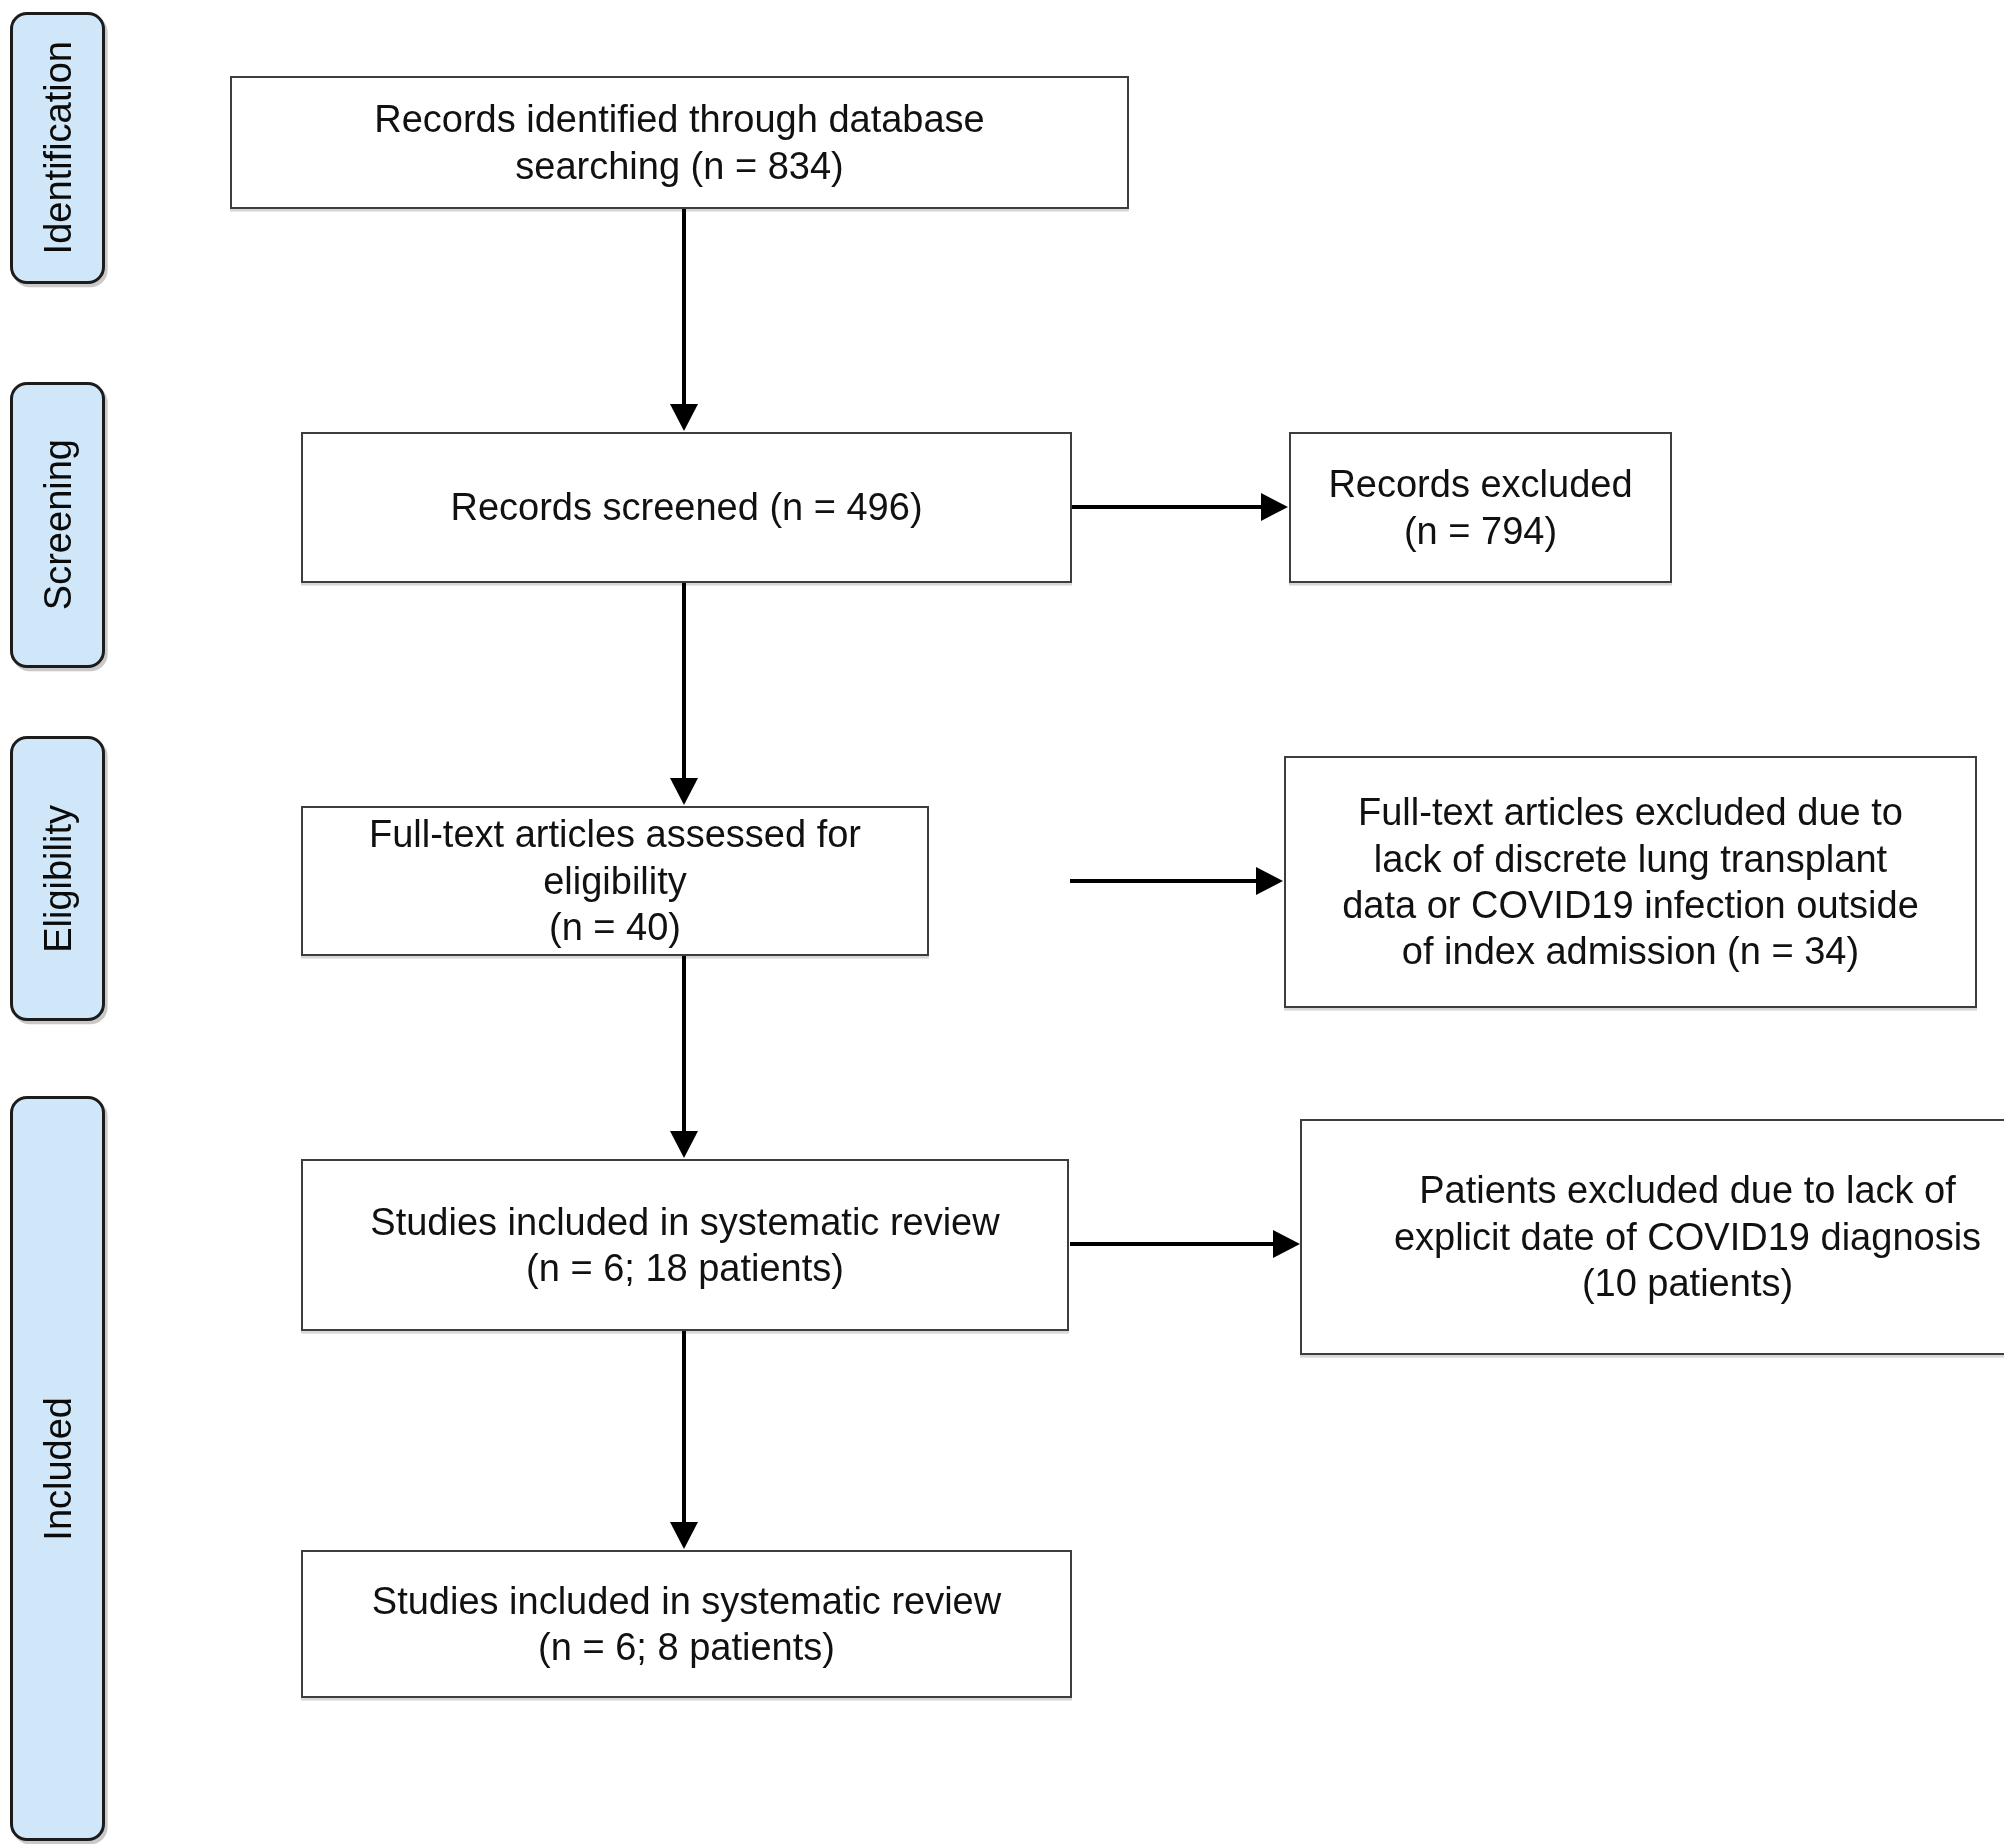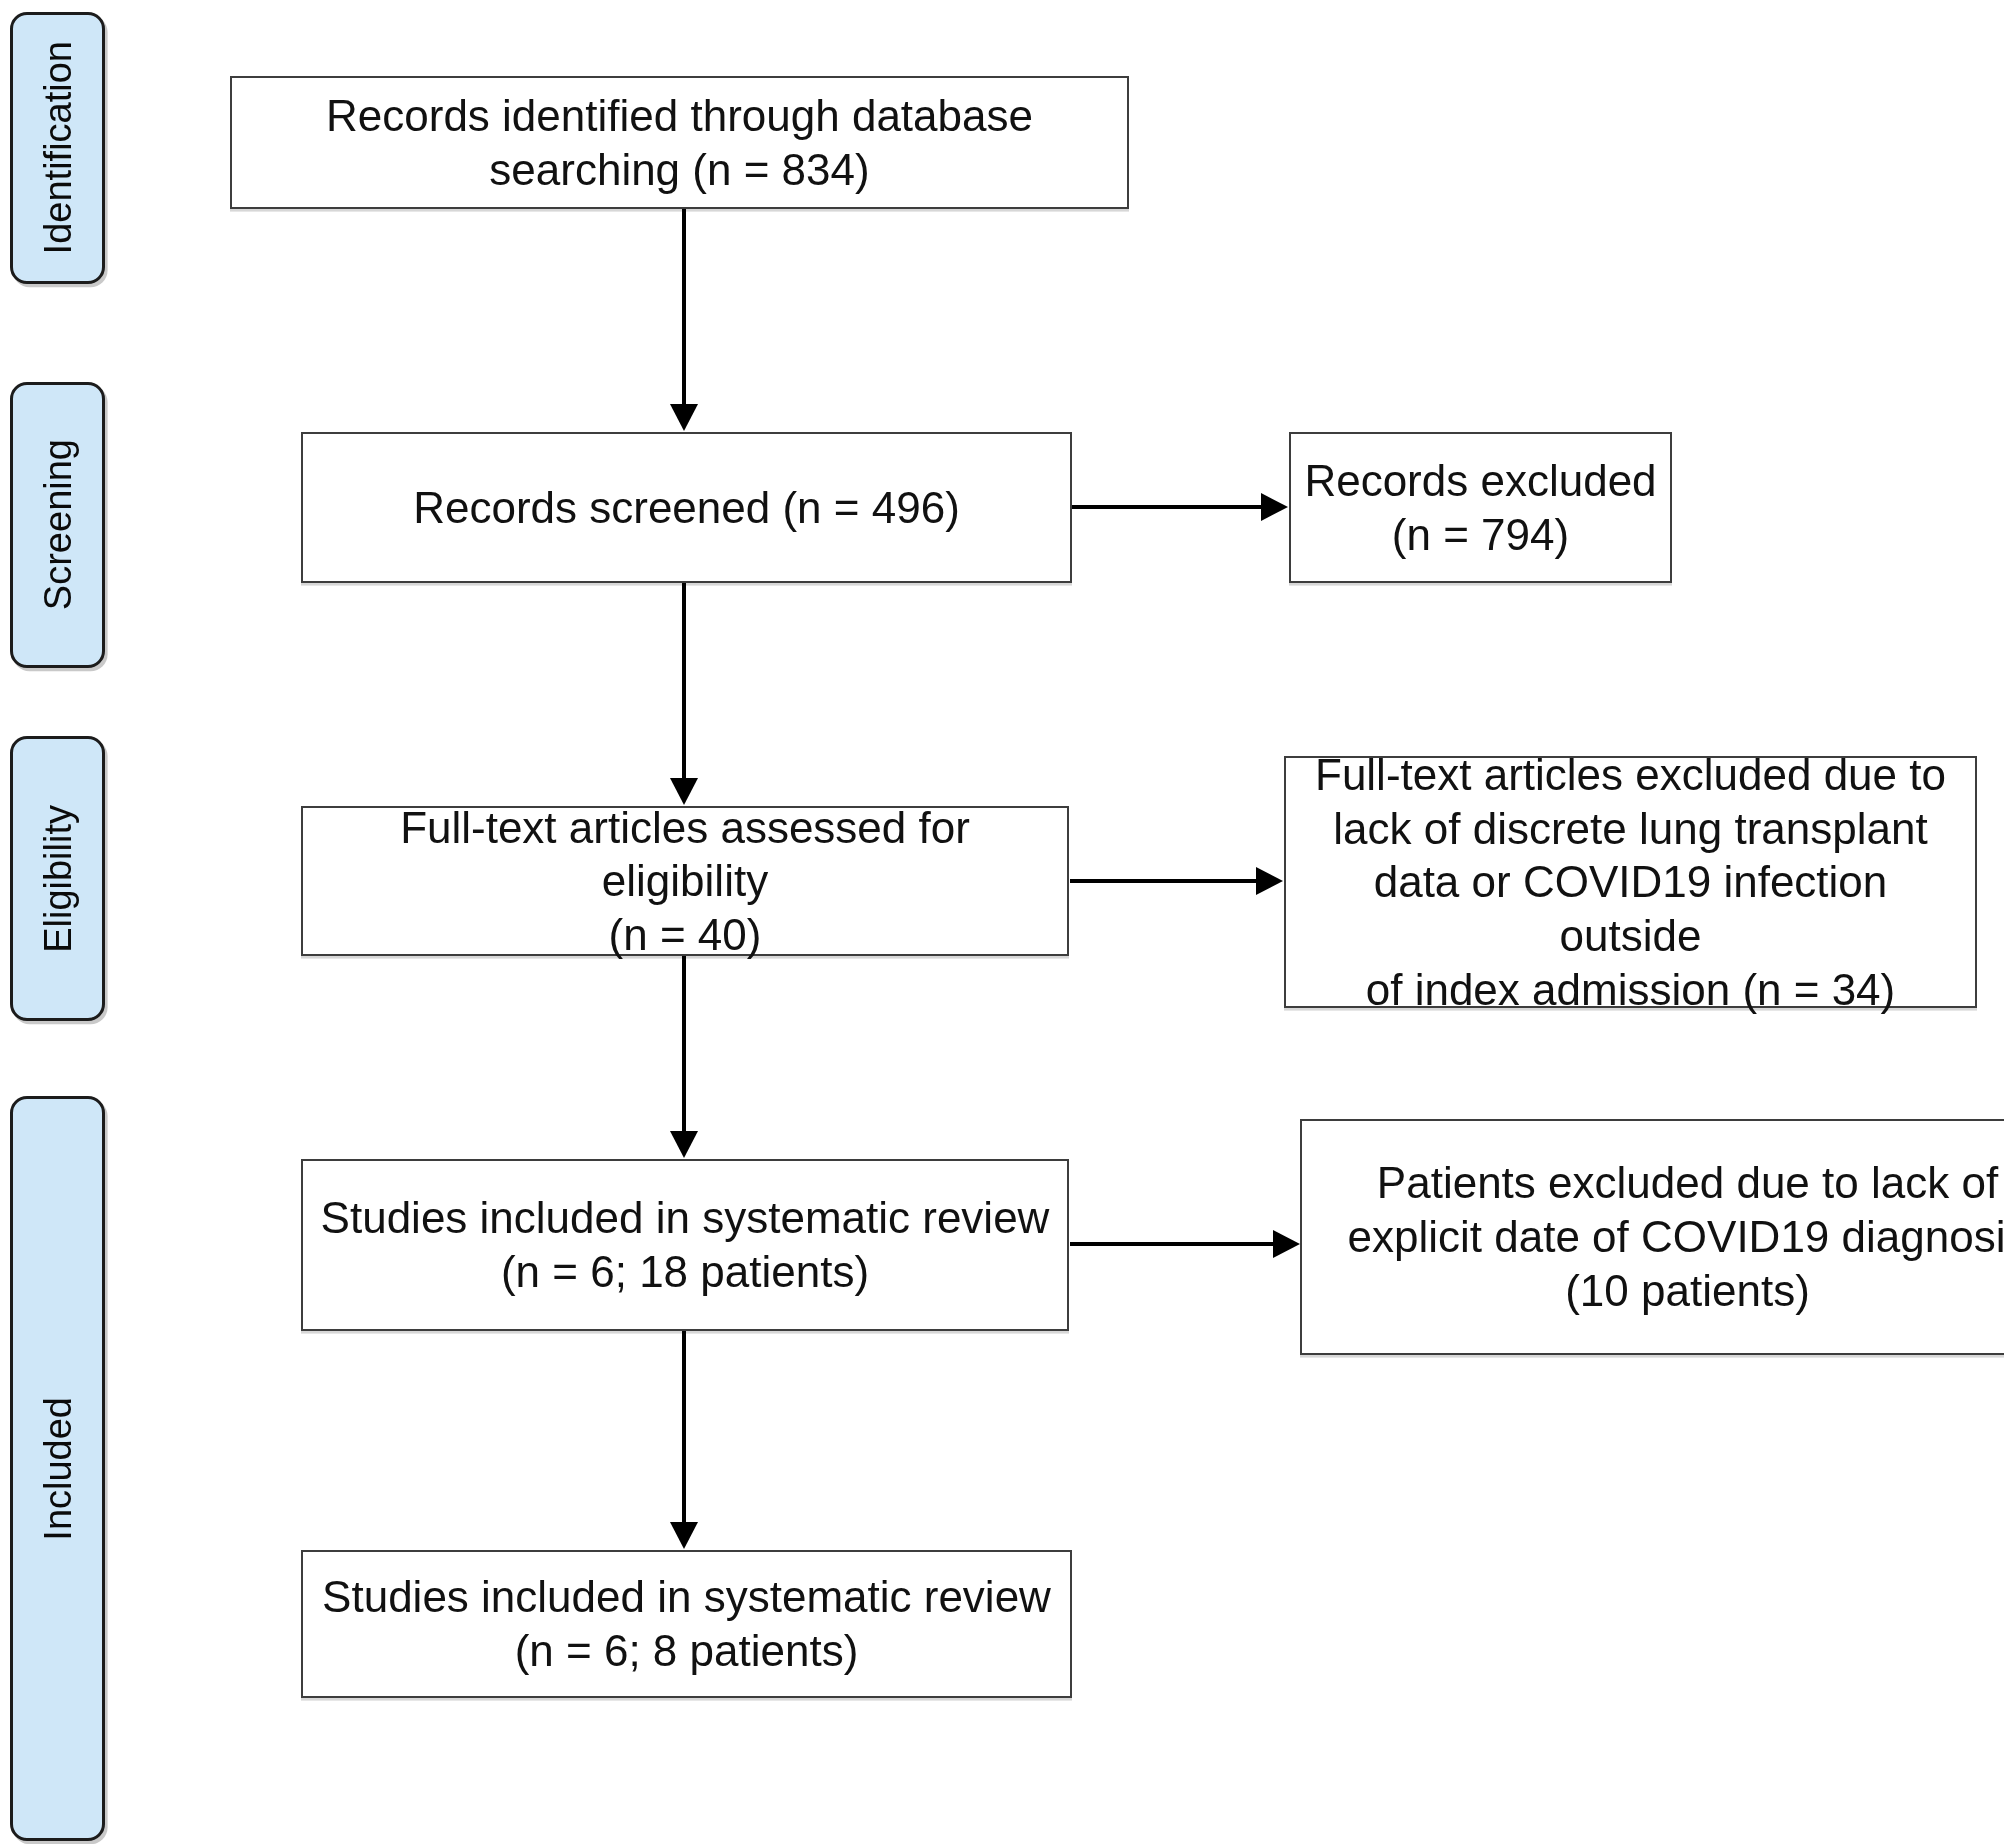--- a/index.html
+++ b/index.html
@@ -38,21 +38,21 @@
   
   .fbox {
     position: absolute;
     background: #ffffff;
     border: 2.6px solid #3d3d3d;
     box-sizing: border-box;
     display: flex;
     align-items: center;
     justify-content: center;
     text-align: center;
-    font-size: 44px;
+    font-size: 38px;
     line-height: 1.22;
     white-space: pre-line;
     box-shadow: 0 2.6px 0 rgba(140,140,140,0.35);
     padding: 5.2px 13px;
   }
 
   
   .varrow { position: absolute; width: 28.5px; }
   .varrow .line { position: absolute; left: 11.7px; top: 0; width: 4.5px; background: #000; }
   .varrow .head {
@@ -91,21 +91,21 @@
   </div>
 
   <div class="fbox" style="left:230px;top:76px;width:899px;height:133px;">Records identified through database
 searching (n = 834)</div>
 
   <div class="fbox" style="left:301px;top:432px;width:771px;height:151px;">Records screened (n = 496)</div>
 
   <div class="fbox" style="left:1289px;top:432px;width:383px;height:151px;">Records excluded
 (n = 794)</div>
 
-  <div class="fbox" style="left:301px;top:806px;width:768px;height:150px;">Full-text articles assessed for eligibility
+  <div class="fbox" style="left:301px;top:806px;width:628px;height:150px;">Full-text articles assessed for eligibility
 (n = 40)</div>
 
   <div class="fbox" style="left:1284px;top:756px;width:693px;height:252px;">Full-text articles excluded due to
 lack of discrete lung transplant
 data or COVID19 infection outside
 of index admission (n = 34)</div>
 
   <div class="fbox" style="left:301px;top:1159px;width:768px;height:172px;">Studies included in systematic review
 (n = 6; 18 patients)</div>
 

